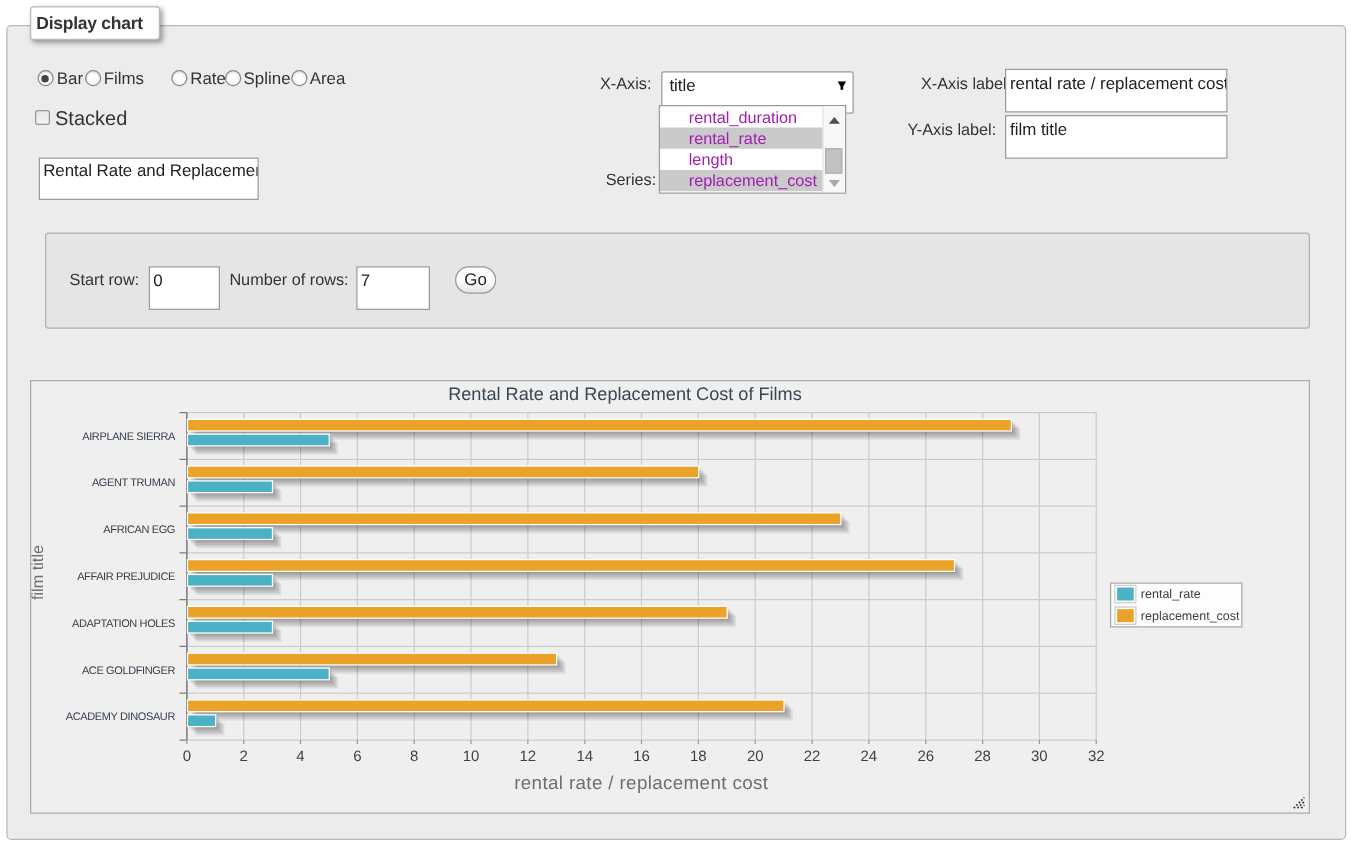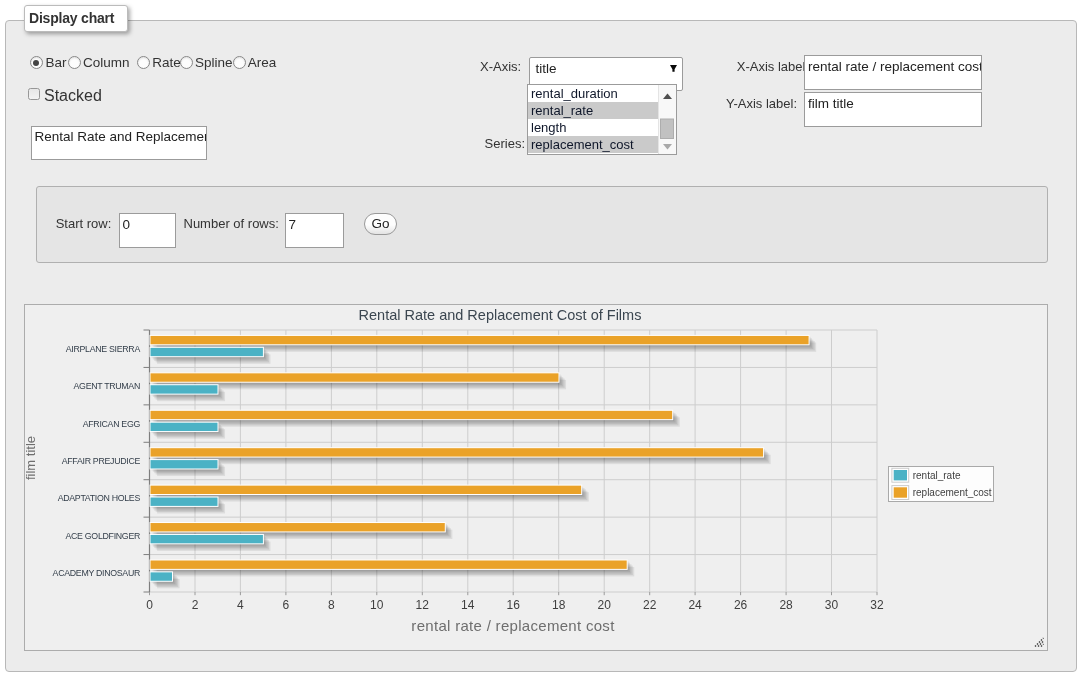--- a/index.html
+++ b/index.html
@@ -16,39 +16,39 @@
 #xaxislab{left:480px;top:59px;width:45px;text-align:left}
 #serieslab{left:480px;top:136px;width:45px;text-align:right}
 #xlabellab{left:726px;top:59px;width:83px;text-align:right}
 #ylabellab{left:714px;top:96px;width:83px;text-align:right}
 #xselect{left:528.5px;top:57px;width:146px;height:20px;border-radius:2px;padding-left:6px}
 #selarrow{position:absolute;left:669.5px;top:64.5px;width:7px;height:7px}
 #selarrow svg{display:block}
 #xlabinput{left:804px;top:55px;width:172.5px;height:21px}
 #ylabinput{left:804px;top:92px;width:172.5px;height:21px}
 #listbox{left:527px;top:84px;width:148px;height:68.5px;background:#fff;border:1px solid #9b9b9b;overflow:hidden;position:absolute}
-.opt{height:17.1px;line-height:17.1px;font-size:13px;color:#0f172a;padding-left:3px;white-space:nowrap}
+.opt{height:17.1px;line-height:17.1px;font-size:13px;color:#a21caf;padding-left:23px;white-space:nowrap}
 .sel{background:#cacaca}
 #sbar{position:absolute;right:0;top:0;width:17px;height:68.5px;background:#f8f8f8;border-left:1px solid #e4e4e4}
 #midbox{left:35.5px;top:185.5px;width:1010px;height:75px;background:#e5e5e5;border:1px solid #b0b0b0;border-radius:3px}
 #startlab{left:55.7px;top:216px}
 #numlab{left:183.5px;top:216px}
 #startinput{left:118.6px;top:212.5px;width:52.5px;height:21.5px}
 #numinput{left:284.5px;top:212.5px;width:54.5px;height:21.5px}
 #gobtn{left:364px;top:213px;width:31px;height:20px;border:1px solid #999;border-radius:11px;background:linear-gradient(#fdfdfd 55%,#e3e3e3);text-align:center;line-height:20px;font-size:13.5px;font-weight:normal;color:#222}
 #chartbox{left:24px;top:304px;width:1022px;height:345px;background:#efefef;border:1px solid #acacac}
 </style></head><body>
 <div class="abs" id="fieldset"></div>
 <div class="abs" id="legend">Display chart</div>
 <span class="radio" style="left:29.6px">
     <span class="rdot"></span>
   </span>
 <span class="rlab" style="left:45.4px">Bar</span>
 <span class="radio" style="left:67.7px"></span>
-<span class="rlab" style="left:83.0px">Column</span>
+<span class="rlab" style="left:83.0px">Films</span>
 <span class="radio" style="left:136.9px"></span>
 <span class="rlab" style="left:152.2px">Rate</span>
 <span class="radio" style="left:179.7px"></span>
 <span class="rlab" style="left:194.9px">Spline</span>
 <span class="radio" style="left:232.6px"></span>
 <span class="rlab" style="left:247.8px">Area</span>
 
 <div class="abs" id="stackbox"></div>
 <div class="abs" id="stacklab">Stacked</div>
 <div class="tinput" id="titleinput">Rental Rate and Replacement Cost of Films</div>

